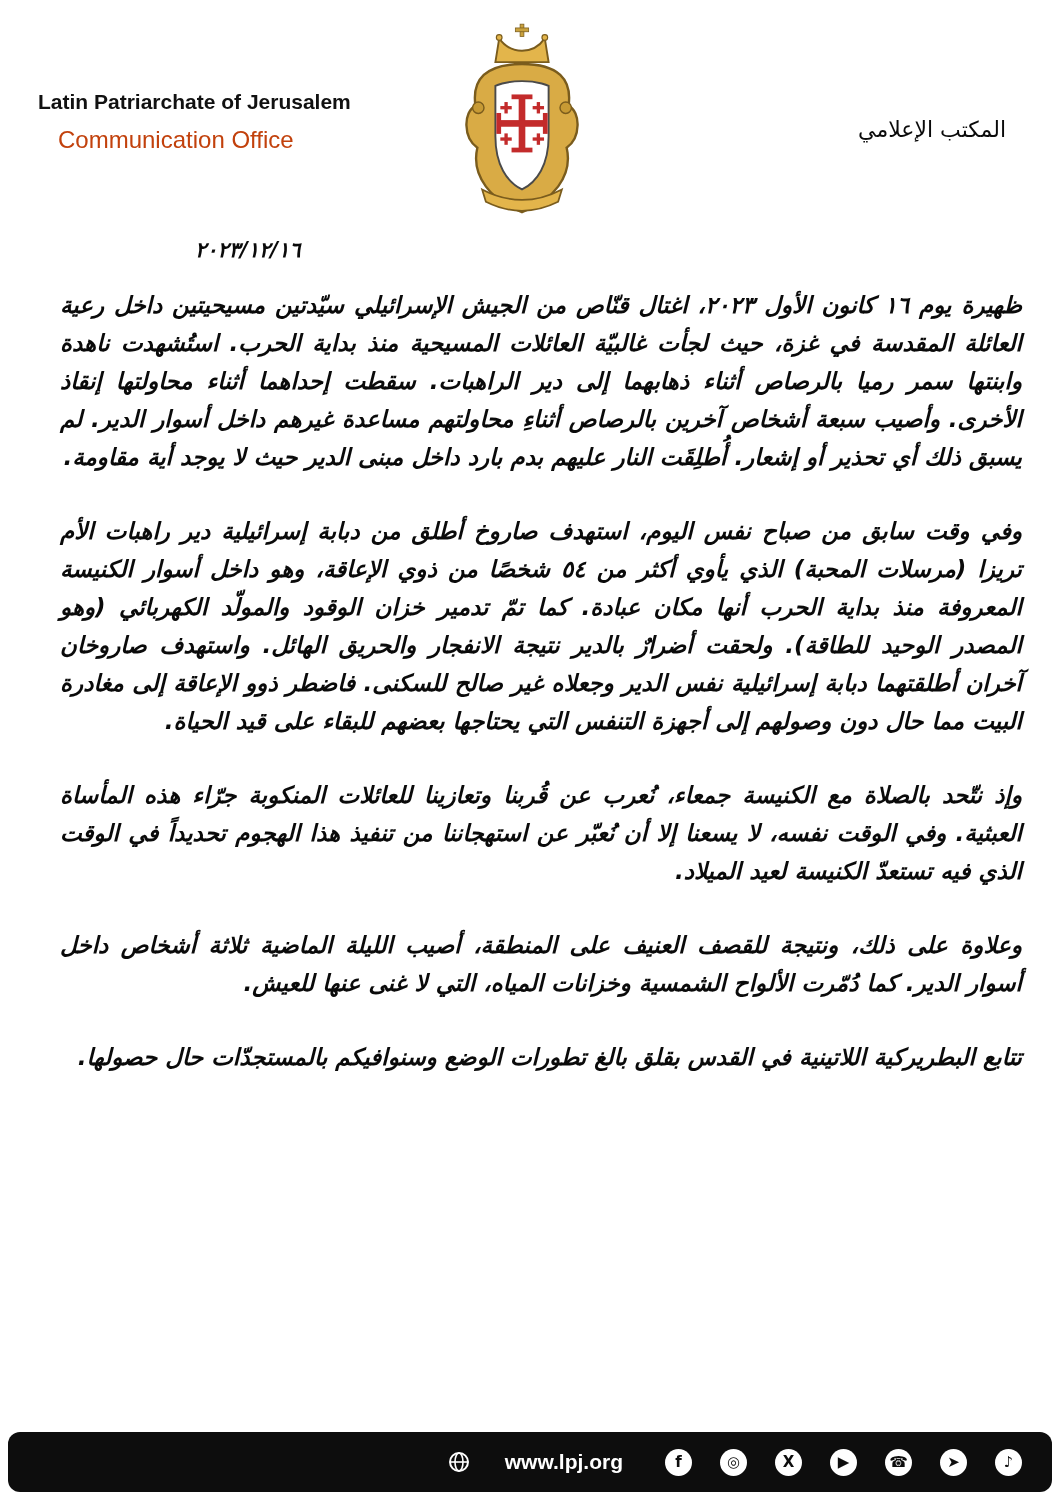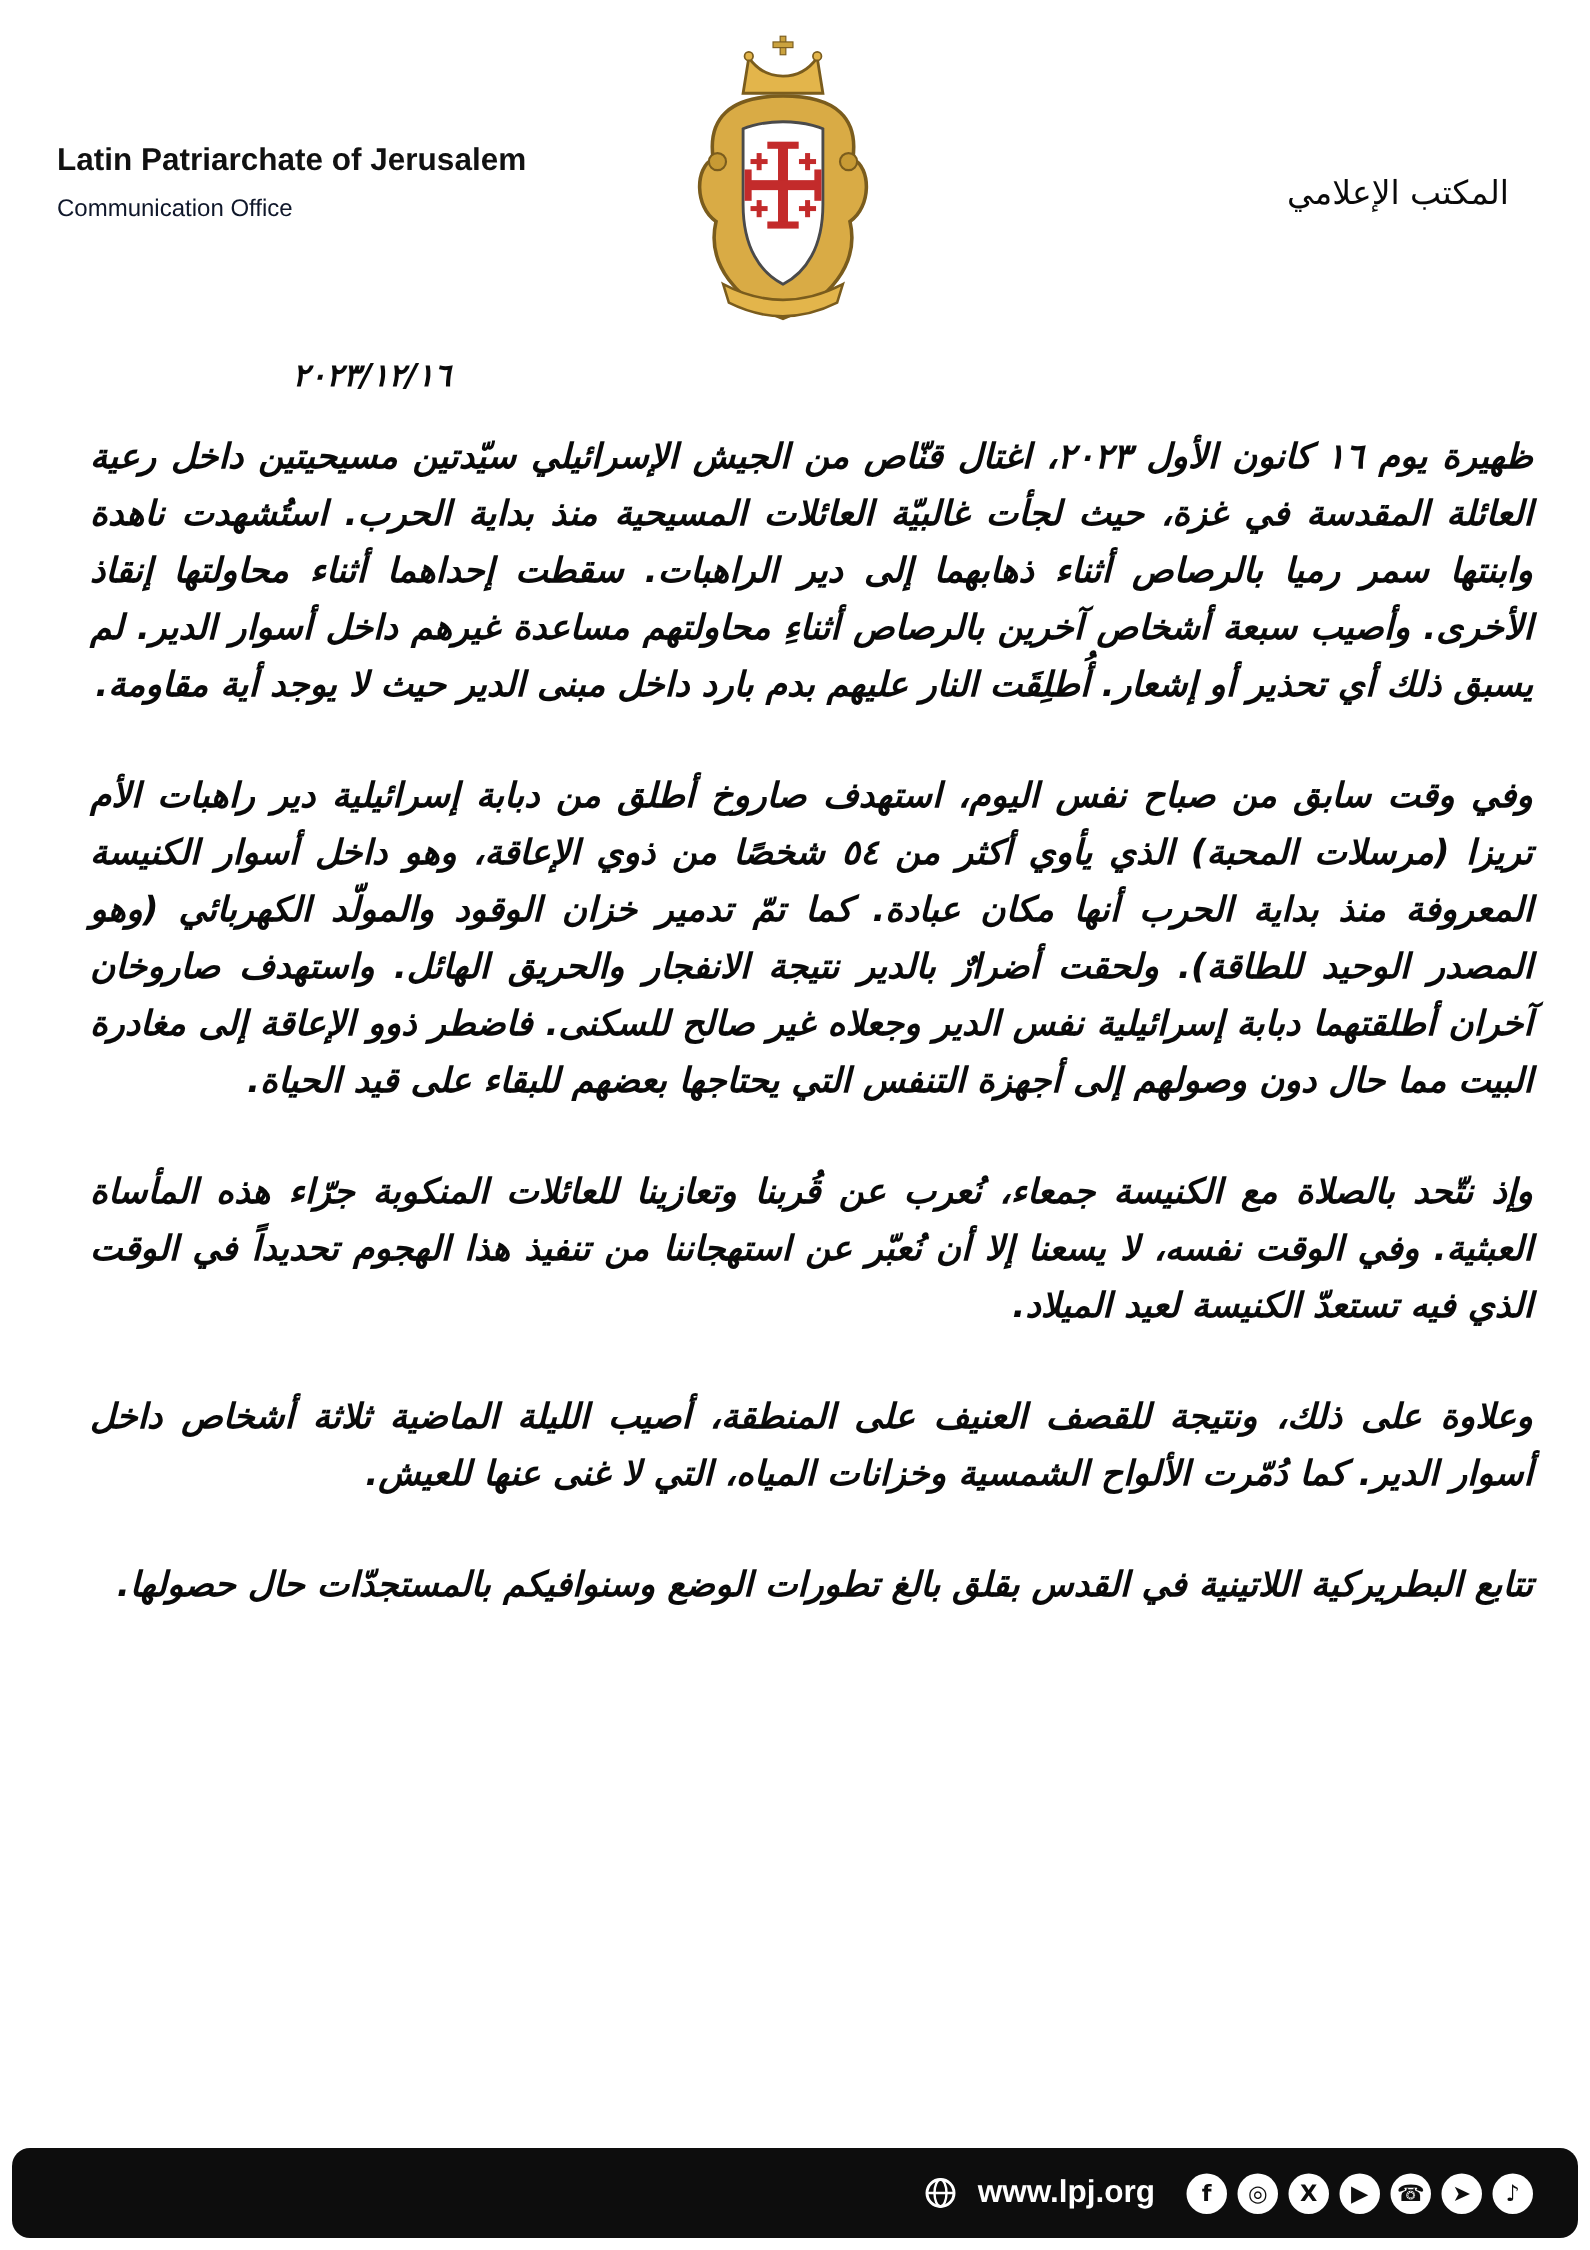--- a/index.html
+++ b/index.html
@@ -5,42 +5,42 @@
   * { box-sizing: border-box; margin: 0; padding: 0; }
   html, body { background: #ffffff; }
   .page {
     width: 1060px; height: 1500px; margin: 0 auto; background: #ffffff;
     position: relative; overflow: hidden;
     font-family: "DejaVu Sans", sans-serif; color: #0a0a0a;
   }
   .header { display: flex; align-items: center; padding: 22px 54px 0 38px; }
   .header-left { flex: 1; font-family: "Liberation Sans", sans-serif; }
   .org-en { font-size: 21px; font-weight: bold; color: #111; }
-  .office-en { font-size: 16px; margin-top: 12px; color: #0f172a; }
+  .office-en { font-size: 24px; margin-top: 12px; color: #c2410c; margin-left: 20px; }
   .crest-wrap { width: 180px; display: flex; justify-content: center; }
   .header-right { flex: 1; text-align: right; direction: rtl; }
   .org-ar { font-size: 24px; font-weight: bold; }
   .office-ar { font-size: 22px; margin-top: 14px; }
 
   .date-row {
     padding: 16px 38px 0 195px; font-size: 21px; font-weight: bold;
     direction: ltr; text-align: left; font-style: italic;
   }
 
   .content { padding: 24px 38px 0 60px; direction: rtl; font-style: italic; }
   .content p {
     font-size: 23px; line-height: 38px; font-weight: bold;
     text-align: justify; color: #0a0a0a; margin: 0 0 36px 0;
   }
 
   .footer {
     position: absolute; left: 8px; right: 8px; bottom: 8px; height: 60px;
     background: #0d0d0d; border-radius: 12px;
     display: flex; align-items: center; justify-content: flex-end;
-    padding: 0 30px; gap: 7px;
+    padding: 0 30px; gap: 28px;
   }
   .site {
     color: #ffffff; font-size: 21px; font-weight: bold;
     font-family: "Liberation Sans", sans-serif; margin: 0 14px 0 6px;
   }
   .soc {
     width: 27px; height: 27px; border-radius: 50%; background: #ffffff;
     color: #0d0d0d; display: flex; align-items: center; justify-content: center;
     font-size: 15px; font-weight: bold; line-height: 1; cursor: pointer;
     font-family: "DejaVu Sans", sans-serif;

